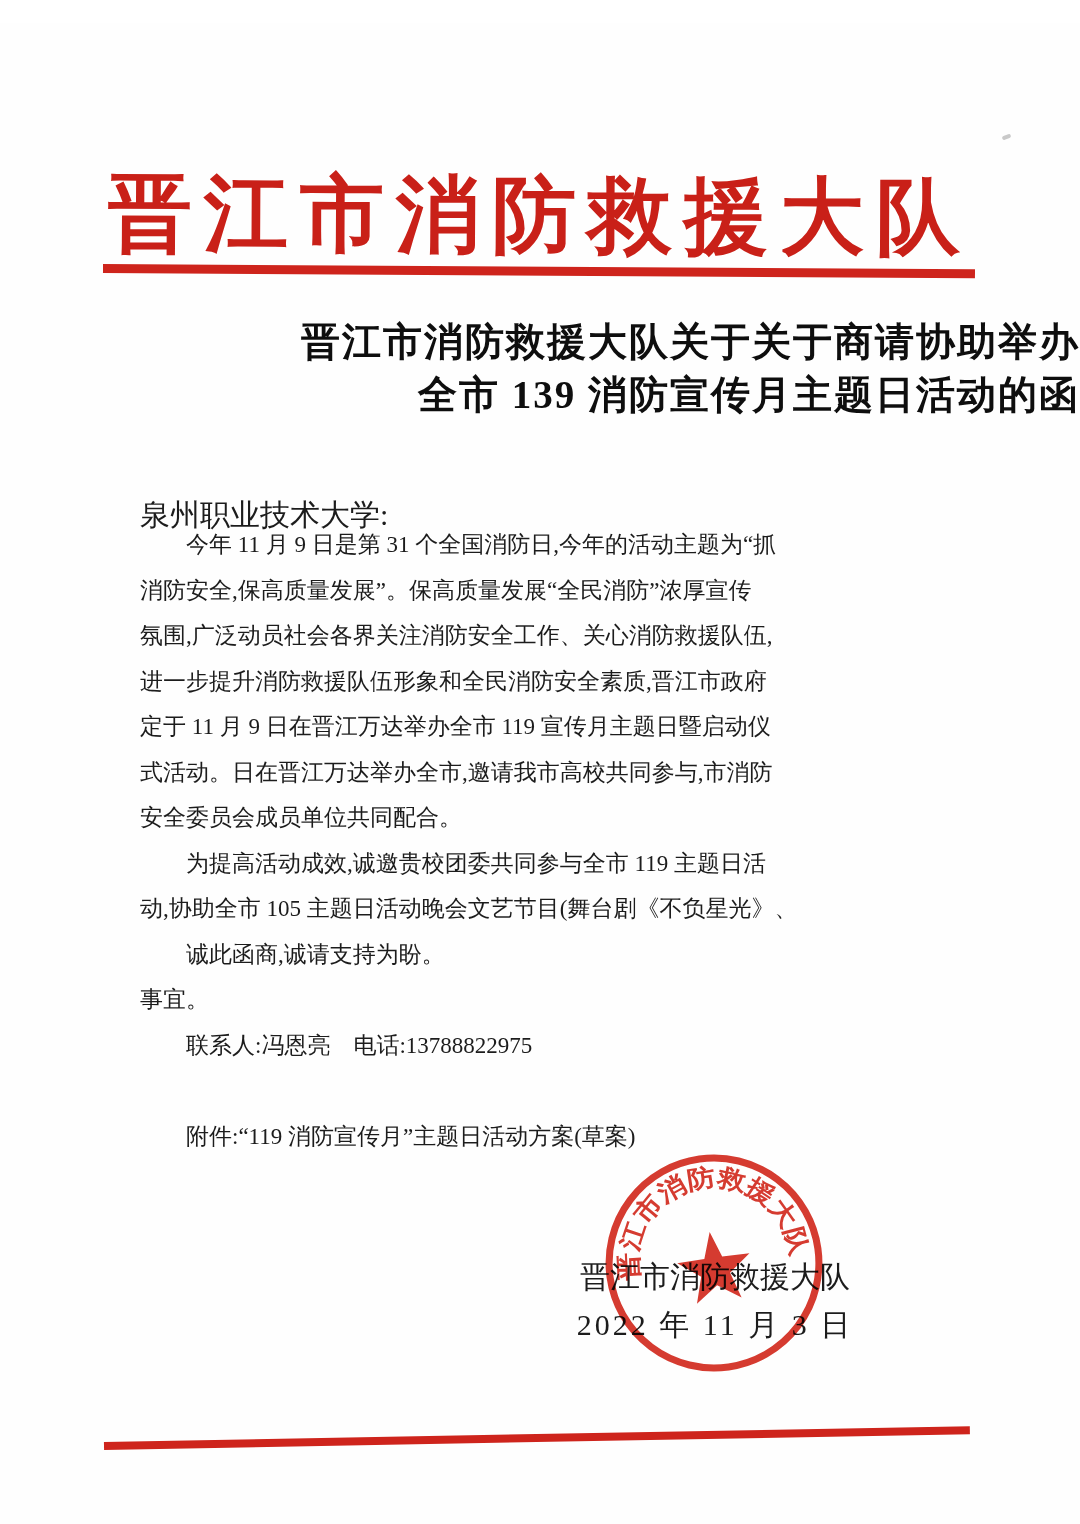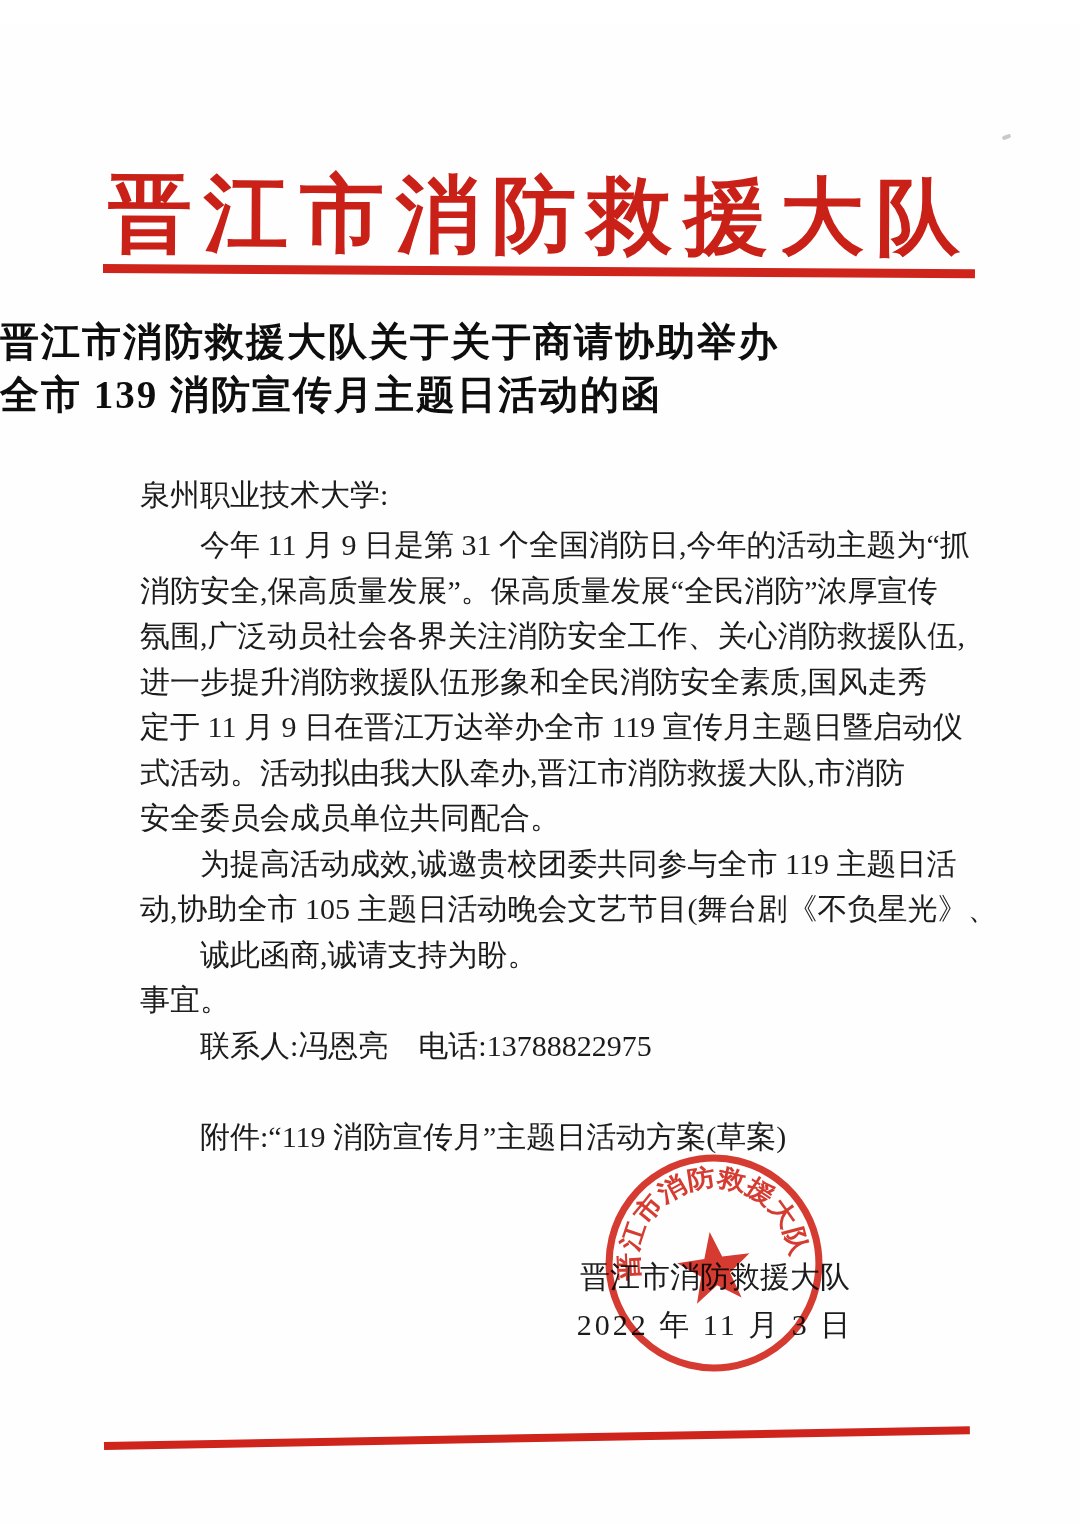--- a/index.html
+++ b/index.html
@@ -32,37 +32,37 @@
     left: 103px; top: 241px; width: 872px; height: 9px;
     transform: rotate(0.35deg); transform-origin: left center;
   }
   .rule.bottom {
     left: 104px; top: 1419px; width: 866px; height: 8px;
     transform: rotate(-1.05deg); transform-origin: left center;
   }
   .doc-title {
     position: absolute;
     top: 292px; left: 0; width: 100%;
-    text-align: left;
+    text-align: right;
     font-size: 39px;
     font-weight: 700;
     line-height: 53px;
     letter-spacing: 2px;
     color: #0e0e0e;
   }
   .salutation {
     position: absolute;
-    top: 452px; left: 140px;
+    top: 472px; left: 140px;
     font-size: 30px;
     white-space: nowrap;
   }
   .body-flow {
     position: absolute;
     top: 499px; left: 140px; width: 805px;
-    font-size: 30px;
+    font-size: 23px;
     line-height: 45.5px;
   }
   .body-flow .line { white-space: nowrap; }
   .body-flow .indent { text-indent: 2em; }
   .body-flow .spacer { height: 45.5px; }
   .signature-block {
     position: absolute;
     top: 1234px; left: 545px; width: 340px;
     text-align: center;
     font-size: 30px;
@@ -111,23 +111,23 @@
     <div>晋江市消防救援大队关于关于商请协助举办</div>
     <div>全市 139 消防宣传月主题日活动的函</div>
   </div>
 
   <div class="salutation">泉州职业技术大学:</div>
 
   <div class="body-flow">
     <div class="line indent">今年 11 月 9 日是第 31 个全国消防日,今年的活动主题为“抓</div>
     <div class="line">消防安全,保高质量发展”。保高质量发展“全民消防”浓厚宣传</div>
     <div class="line">氛围,广泛动员社会各界关注消防安全工作、关心消防救援队伍,</div>
-    <div class="line">进一步提升消防救援队伍形象和全民消防安全素质,国风走秀</div>
+    <div class="line">进一步提升消防救援队伍形象和全民消防安全素质,晋江市政府</div>
     <div class="line">定于 11 月 9 日在晋江万达举办全市 119 宣传月主题日暨启动仪</div>
-    <div class="line">式活动。活动拟由我大队牵办,晋江市消防救援大队,市消防</div>
+    <div class="line">式活动。日在晋江万达举办全市,邀请我市高校共同参与,市消防</div>
     <div class="line">安全委员会成员单位共同配合。</div>
     <div class="line indent">为提高活动成效,诚邀贵校团委共同参与全市 119 主题日活</div>
     <div class="line">动,协助全市 105 主题日活动晚会文艺节目(舞台剧《不负星光》、</div>
     <div class="line indent">诚此函商,诚请支持为盼。</div>
     <div class="line">事宜。</div>
     <div class="line indent">联系人:冯恩亮　电话:13788822975</div>
     <div class="spacer"></div>
     <div class="line indent">附件:“119 消防宣传月”主题日活动方案(草案)</div>
   </div>
 

